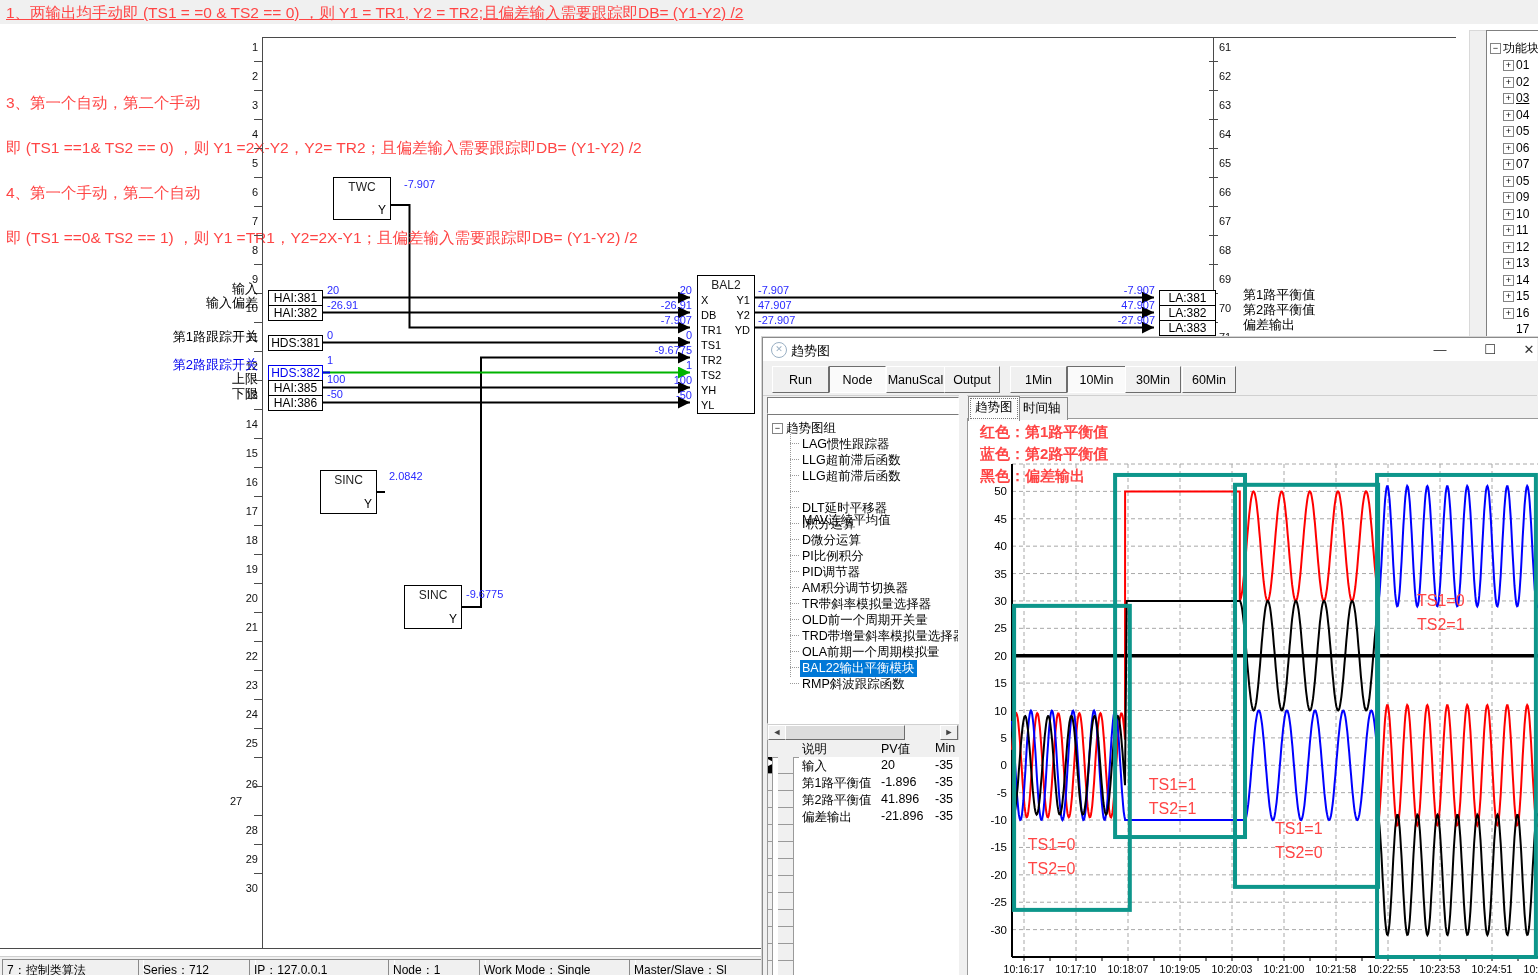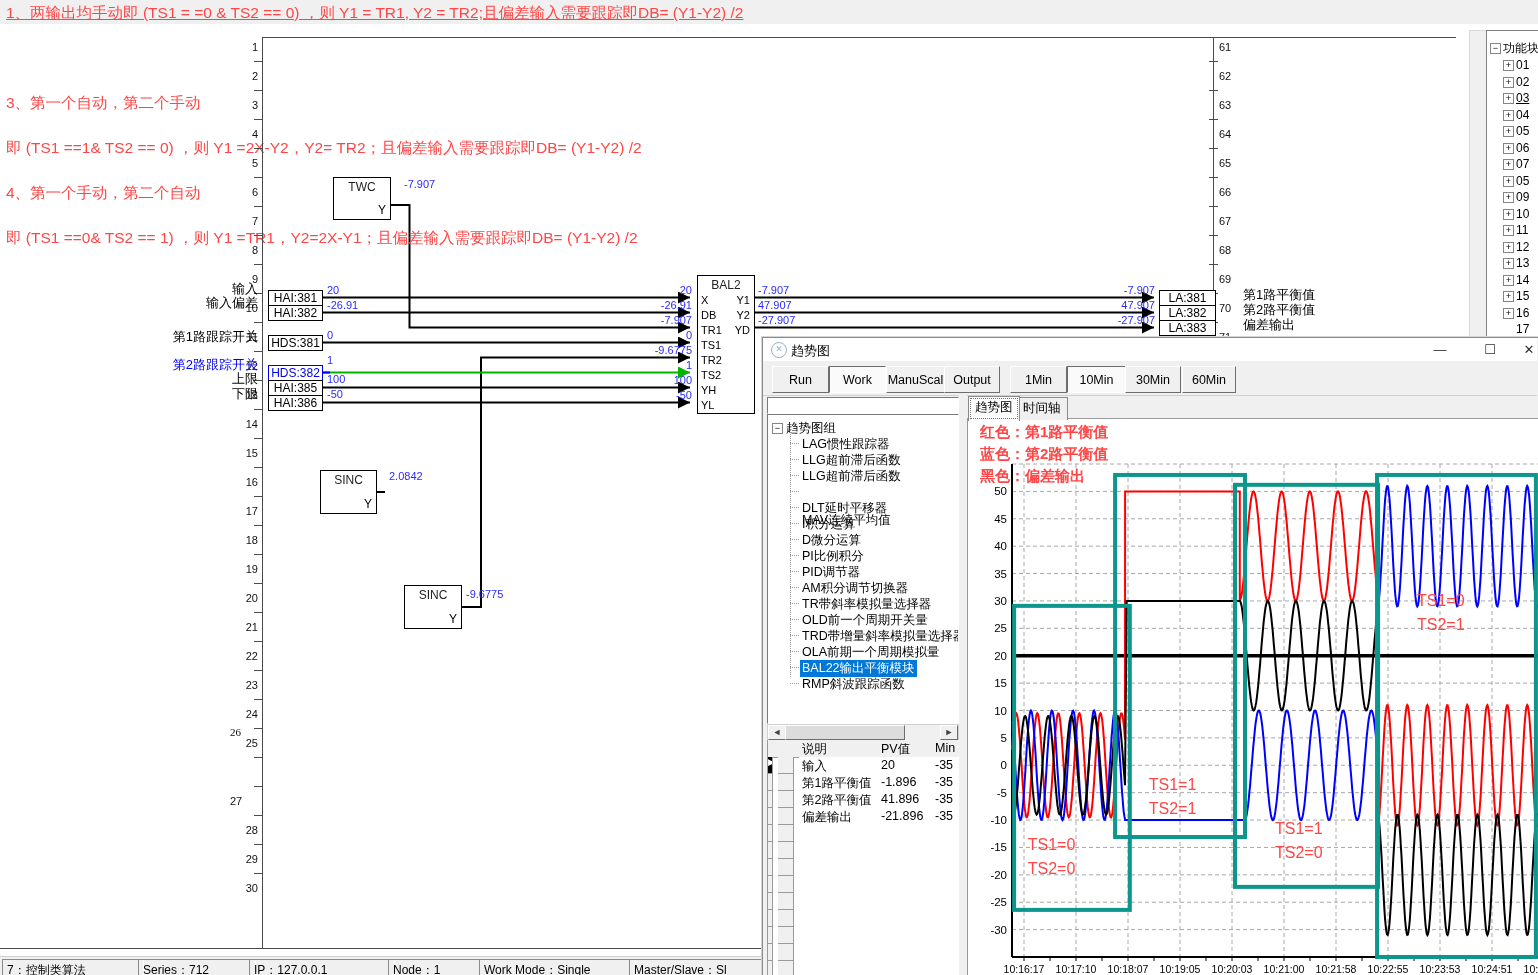--- a/index.html
+++ b/index.html
@@ -156,21 +156,21 @@
       <div class="abs rownum" style="left: 230px; top: 597px; width: 28px; text-align: right;">21</div>
       <div class="abs tick" style="left: 254px; top: 617px;"></div>
       <div class="abs rownum" style="left: 230px; top: 626px; width: 28px; text-align: right;">22</div>
       <div class="abs tick" style="left: 254px; top: 646px;"></div>
       <div class="abs rownum" style="left: 230px; top: 655px; width: 28px; text-align: right;">23</div>
       <div class="abs tick" style="left: 254px; top: 675px;"></div>
       <div class="abs rownum" style="left: 230px; top: 684px; width: 28px; text-align: right;">24</div>
       <div class="abs tick" style="left: 254px; top: 704px;"></div>
       <div class="abs rownum" style="left: 230px; top: 713px; width: 28px; text-align: right;">25</div>
       <div class="abs tick" style="left: 254px; top: 733px;"></div>
-      <div class="abs rownum" style="left: 230px; top: 702px; width: 28px;  font-family: Liberation Serif, serif;">26</div>
+      <div class="abs rownum" style="left: 230px; top: 754px; width: 28px; text-align: right;">26</div>
       <div class="abs tick" style="left: 254px; top: 762px;"></div>
       <div class="abs rownum" style="left: 230px; top: 771px; width: 28px; text-align: left;">27</div>
       <div class="abs tick" style="left: 254px; top: 791px;"></div>
       <div class="abs rownum" style="left: 230px; top: 800px; width: 28px; text-align: right;">28</div>
       <div class="abs tick" style="left: 254px; top: 820px;"></div>
       <div class="abs rownum" style="left: 230px; top: 829px; width: 28px; text-align: right;">29</div>
       <div class="abs tick" style="left: 254px; top: 849px;"></div>
       <div class="abs rownum" style="left: 230px; top: 858px; width: 28px; text-align: right;">30</div>
       <div class="abs rownum" style="left: 1219px; top: 17px; width: 24px;">61</div>
       <div class="abs tick" style="left: 1209px; top: 37px;"></div>
@@ -296,21 +296,21 @@
   <div id="trend-window" class="abs">
     <div id="tw-titlebar" class="abs">
       <div id="tw-icon" class="abs">✕</div>
       <div id="tw-title" class="abs">趋势图</div>
       <div class="capbtn" style="left:662px;">—</div>
       <div class="capbtn" style="left:712px;">☐</div>
       <div class="capbtn" style="left:757px;width:18px;">✕</div>
     </div>
     <div id="tw-toolbar" class="abs">
         <div class="tbtn" style="left: 9px; width: 55px;">Run</div>
-        <div class="tbtn pressed" style="left: 66px; width: 55px;">Work</div>
+        <div class="tbtn pressed" style="left: 66px; width: 55px;">Node</div>
         <div class="tbtn" style="left: 123px; width: 57px;">ManuScal</div>
         <div class="tbtn" style="left: 181px; width: 54px;">Output</div>
         <div class="tbtn" style="left: 247px; width: 55px;">1Min</div>
         <div class="tbtn pressed" style="left: 304px; width: 57px;">10Min</div>
         <div class="tbtn" style="left: 362px; width: 54px;">30Min</div>
         <div class="tbtn" style="left: 419px; width: 52px;">60Min</div>
       </div>
     <div id="tw-field" class="abs"></div>
     <div id="tw-tree" class="abs">
         <div class="tw-root"><div class="texp" style="margin-right: 3px;">−</div><div style="display: inline;">趋势图组</div></div>

